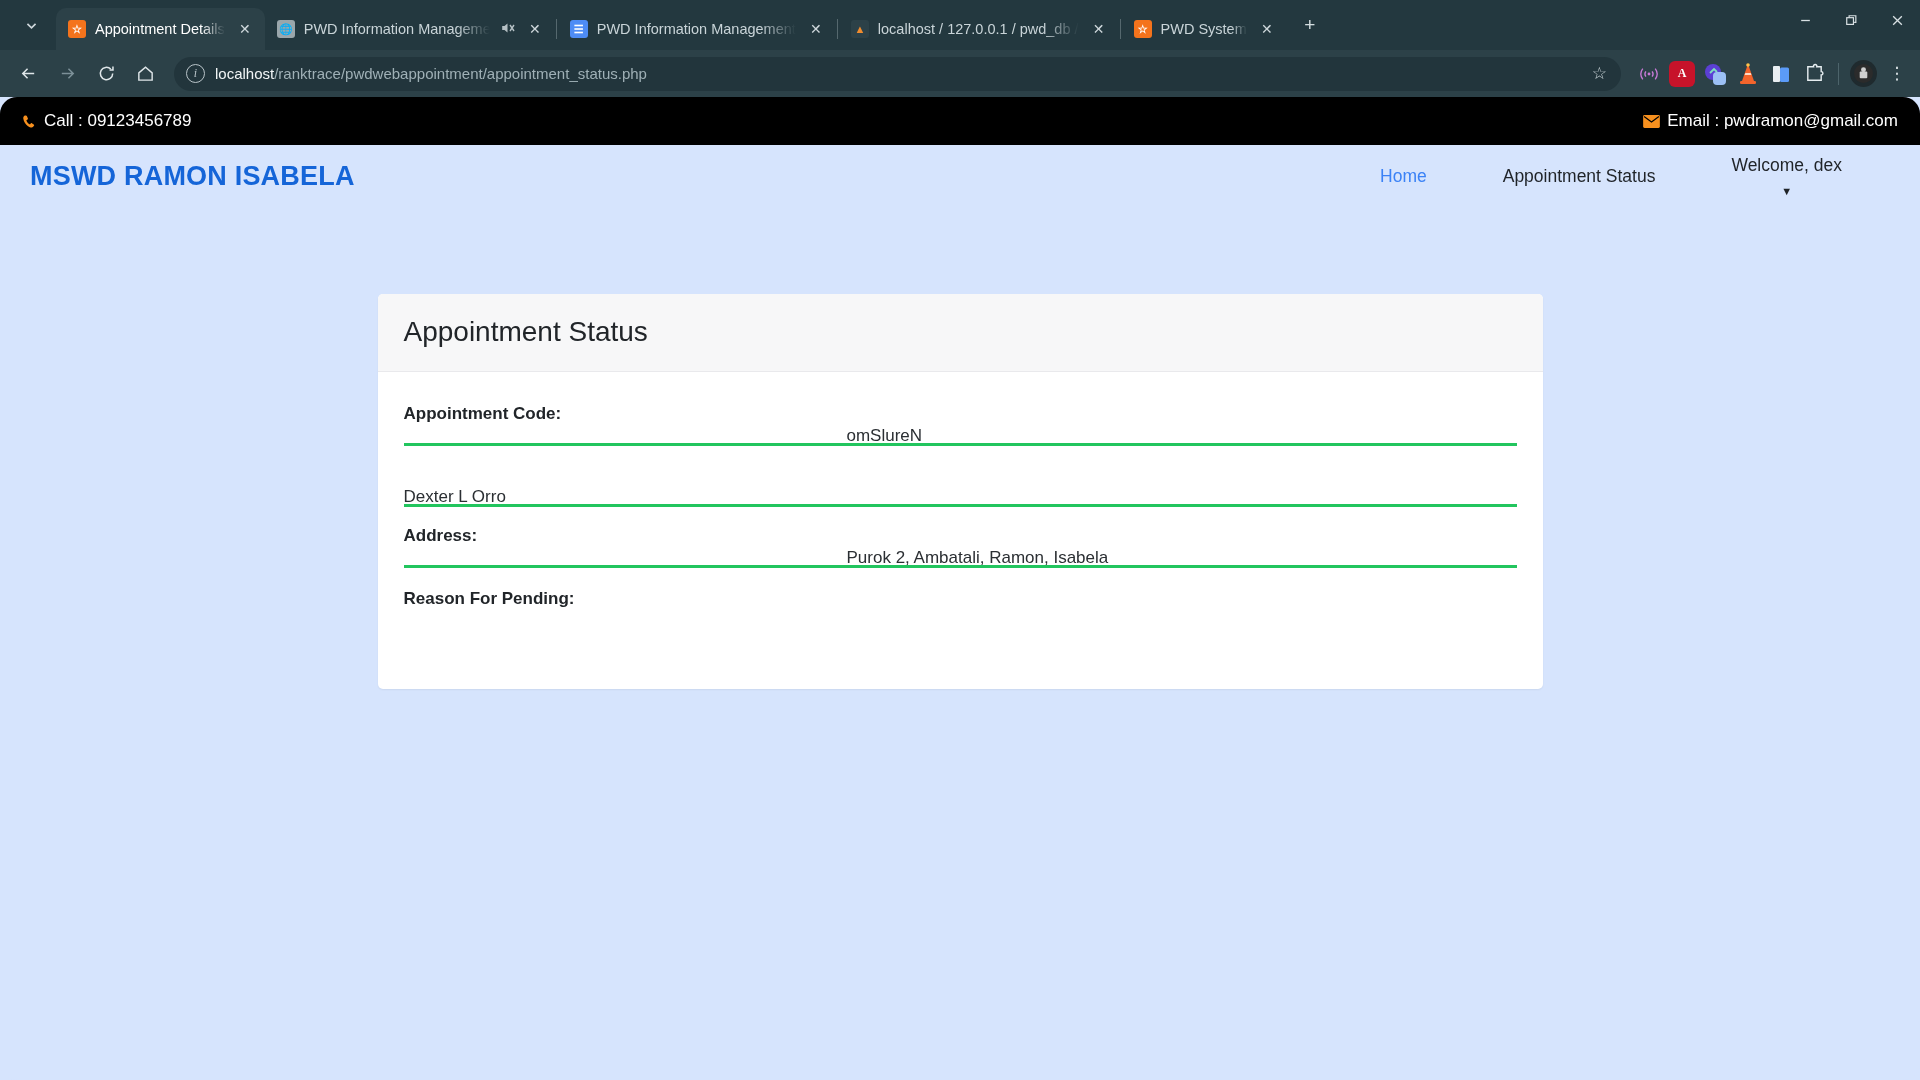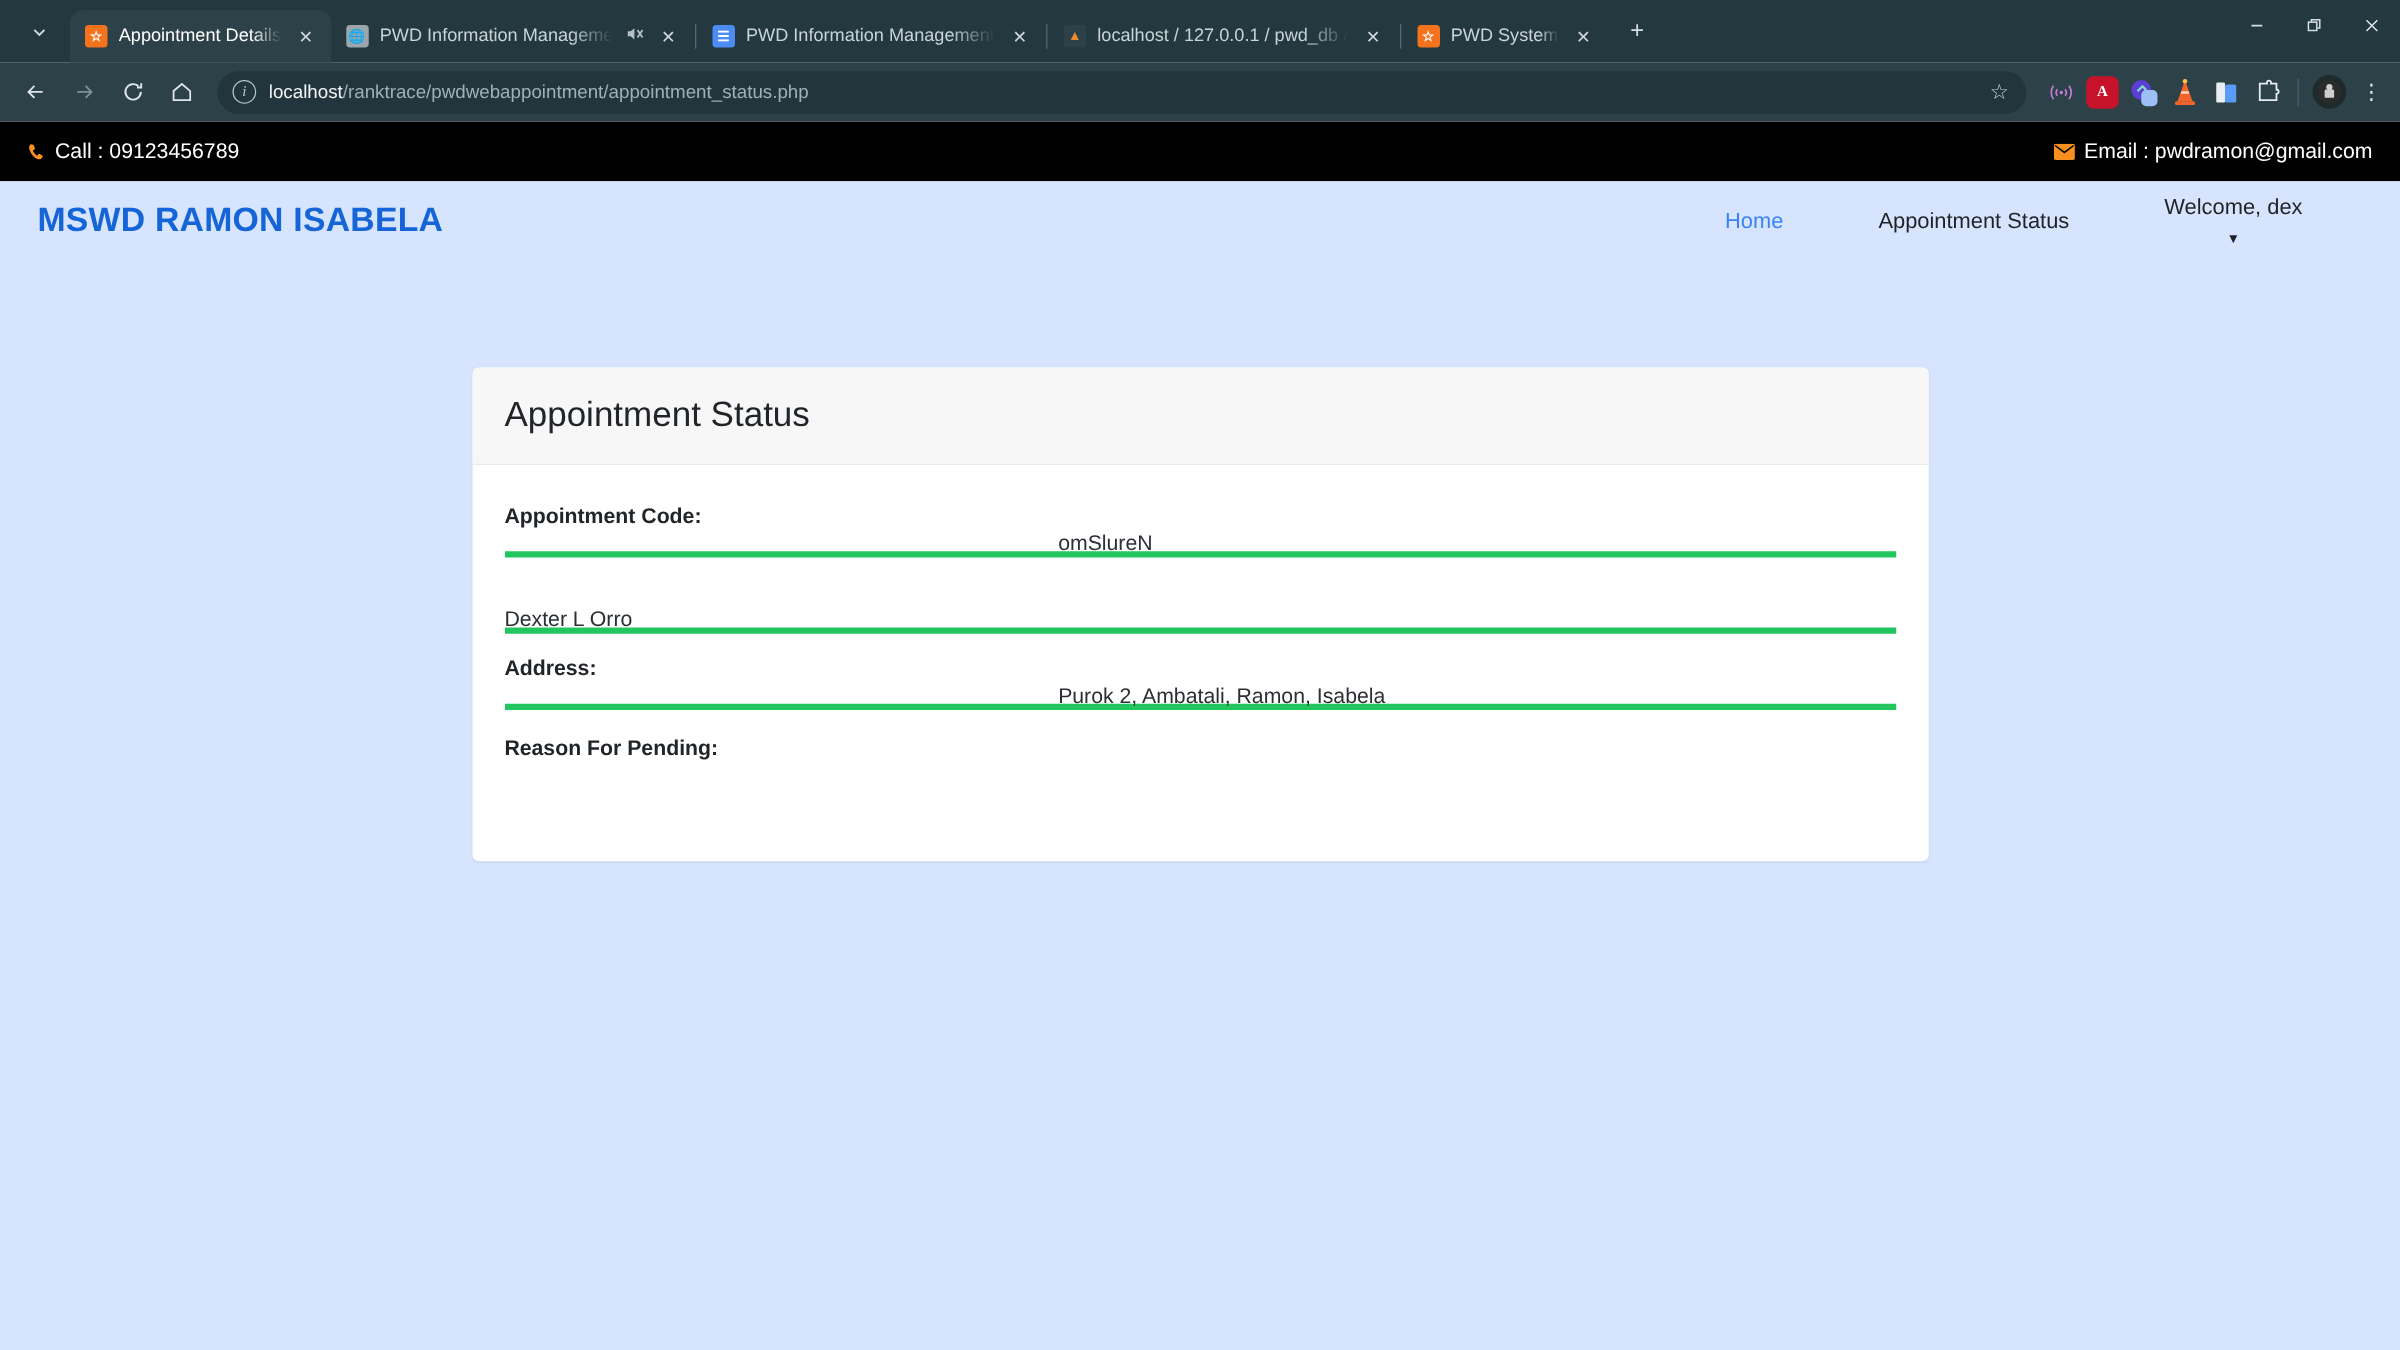--- a/index.html
+++ b/index.html
@@ -100,21 +100,21 @@
   .ext-book { background:transparent; }
   .ext-puzzle { background:transparent; color:#e6edf0; font-size:16px; }
   .toolsep { width:1px; height:22px; background:#4d646b; margin:0 4px; }
   .avatar {
     width:27px; height:27px; border-radius:50%; background:#1f2a2e;
     display:flex; align-items:center; justify-content:center; font-size:13px;
   }
   .kebab { color:#dfe6e9; font-size:17px; width:26px; text-align:center; letter-spacing:0; }
 
   
-  .viewport { flex:1; background:#d6e4fd; overflow:hidden; position:relative; }
+  .viewport { flex:1; background:#d6e4fd; overflow:hidden; position:relative;border-radius:17px; }
 
   .topbar {
     height:48px; background:#000000; color:#ffffff;
     display:flex; align-items:center; justify-content:space-between;
     padding:0 22px; font-size:17px;
   }
   .topbar .side { display:flex; align-items:center; gap:7px; }
   .ic-orange { color:#f7901e; font-size:16px; display:inline-flex; align-items:center; }
 
   .sitenav {
@@ -140,21 +140,21 @@
   }
   .cardhead {
     background:#f7f7f8; border-bottom:1px solid #e9e9ec;
     padding:22px 26px 23px 26px;
   }
   .cardtitle { font-size:28px; color:#212529; font-weight:400; }
   .cardbody { padding:13px 26px 60px 26px; }
 
   .row {
     display:flex; align-items:center; height:61px;
-    border-bottom:5px solid #22c55e;
+    border-bottom:3px solid #22c55e;
   }
   .row:last-child { border-bottom:none; }
   .row .lbl { width:443px; font-size:17px; font-weight:bold; color:#212529; }
   .row .val { font-size:17px; color:#2b2f33;margin-top:44px; }
 </style>
 </head>
 <body>
 
 <div class="browser">
 

